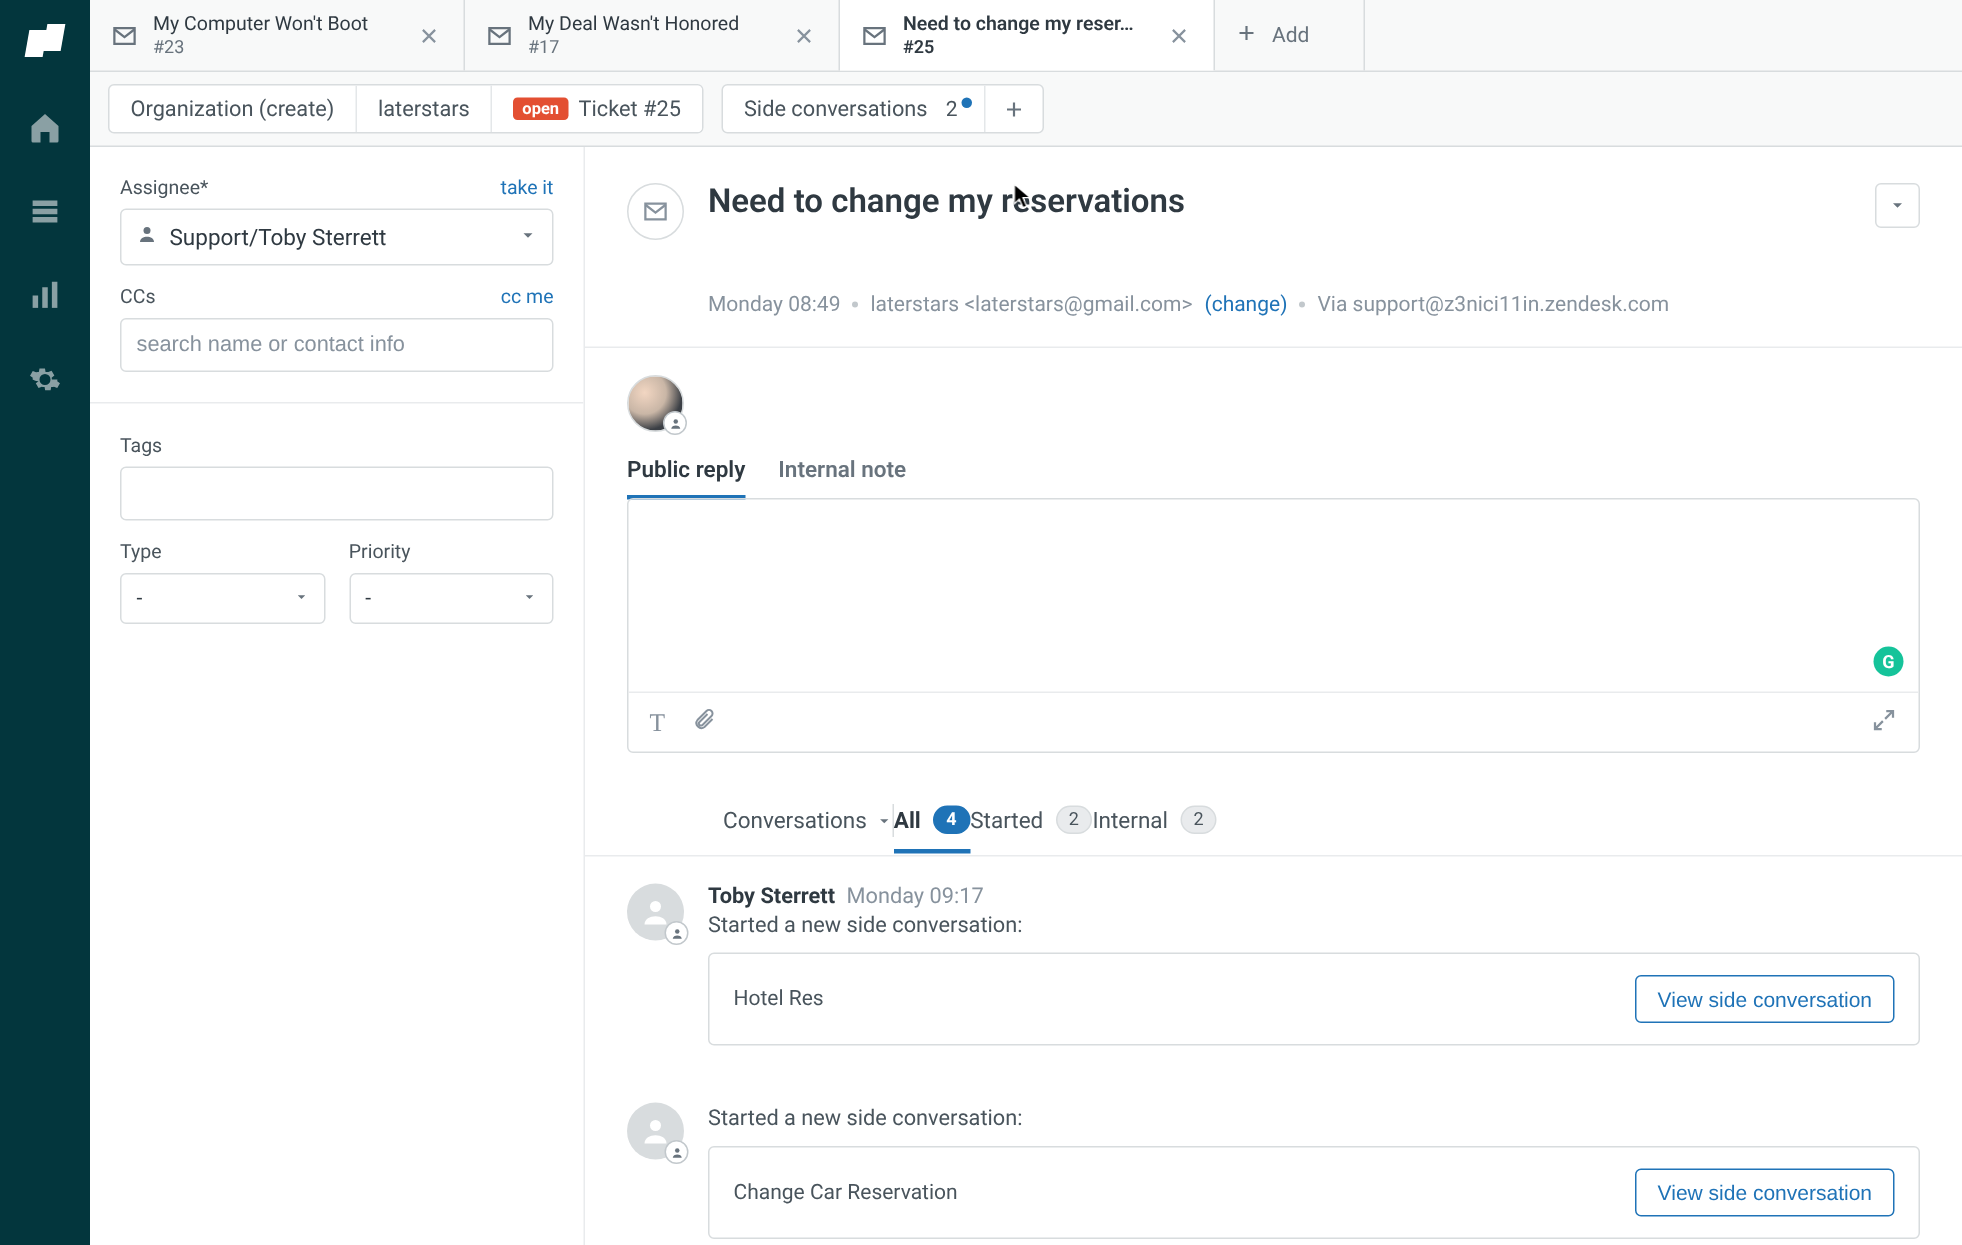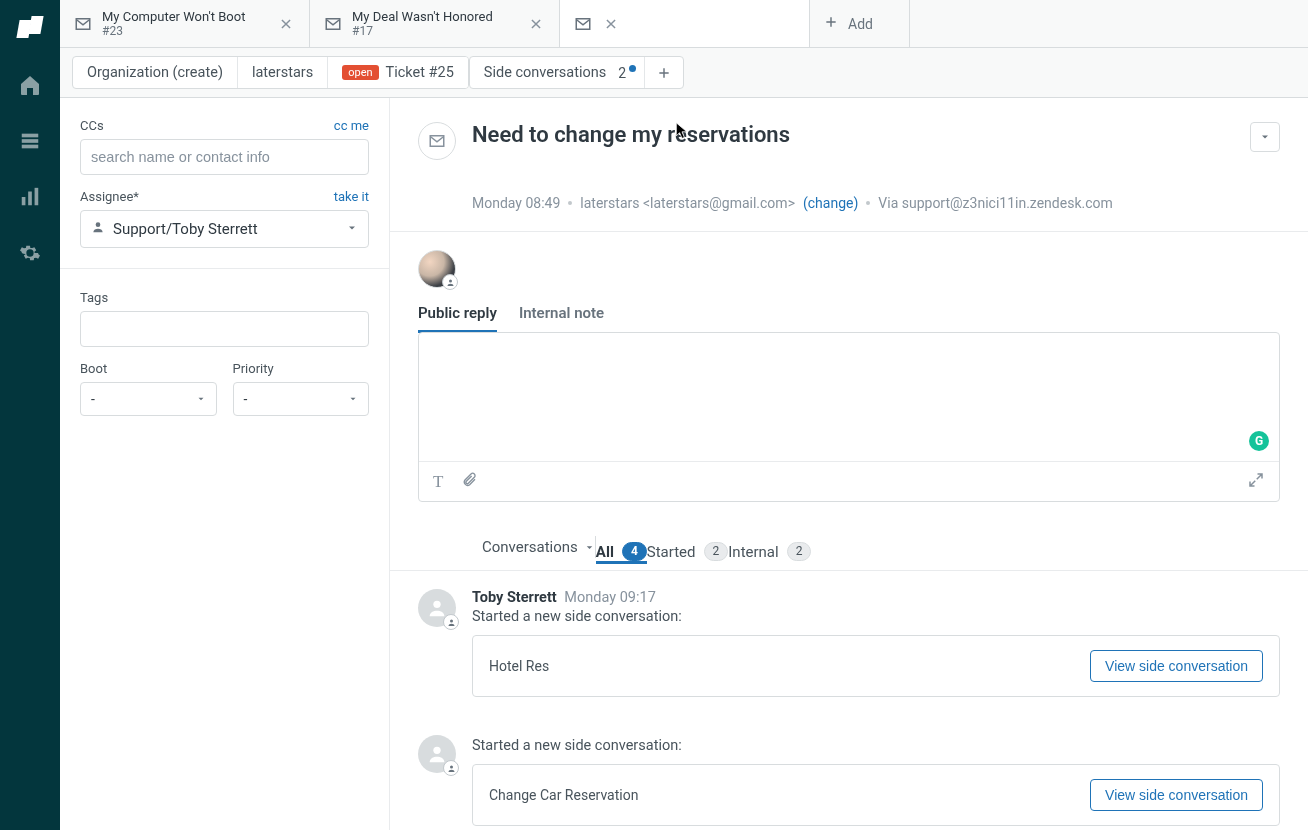--- a/index.html
+++ b/index.html
@@ -84,25 +84,25 @@
     display:flex;
     align-items:center;
     gap:7px;
   }
   .pill:last-child { border-right:none;}
   .pill.ticket { background:#fff;}
   .badge-open {
     background:#e34f32;
     color:#fff;
     font-size:11px;
-    font-weight:400;
+    font-weight:700;
     padding:1px 6px;
     border-radius:3px;
   }
-  .pillgroup.side { margin-left:0;}
+  .pillgroup.side { margin-left:12px;}
   .pill.sideconv { position:relative; padding-right:38px; color:#49545c;}
   .sideconv-count { position:absolute; right:18px; top:50%; transform:translateY(-50%); font-size:14px; color:#49545c;}
   .sideconv-dot { position:absolute; right:8px; top:8px; width:7px; height:7px; border-radius:50%; background:#1f73b7;}
   .pill.plus { color:#68737d; padding:7px 12px;}
   .cursor-img {
     position:absolute;
     left:615px;
     top:74px;
     width:14px;
     height:18px;
@@ -220,21 +220,21 @@
   }
   .reply-toolbar .spacer{flex:1;}
   
   .conv-filters {
     padding: 6px 28px 12px 92px;
     display:flex; align-items:center; 
     border-bottom:1px solid #e9ebed;
   }
   .conv-label { font-size:15px; color:#49545c; display:flex;align-items:center;gap:6px;}
   .vline { width:1px;height:22px;background:#d8dcde;}
-  .conv-tab { font-size:15px; color:#49545c; display:flex;align-items:center;gap:8px; padding-bottom:0; margin-bottom:-12px; cursor:pointer; border-bottom:3px solid transparent;}
+  .conv-tab { font-size:15px; color:#49545c; display:flex;align-items:center;gap:8px; padding-bottom:10px; margin-bottom:-12px; cursor:pointer; border-bottom:3px solid transparent;}
   .conv-tab.active { font-weight:700; color:#2f3941; border-bottom-color:#1f73b7;}
   .count-pill { background:#e9ebed; border:1px solid #d8dcde; color:#49545c; border-radius:10px; padding:0 8px; font-size:12px; line-height:17px;}
   .count-pill.active { background:#1f73b7; border-color:#1f73b7; color:#fff; font-weight:700;}
 
   
   .conv-entry { padding:18px 28px 10px 28px; display:flex; gap:16px;}
   .conv-avatar {
     width:38px;height:38px;border-radius:50%;background:#d8dcde;flex-shrink:0;position:relative;
     display:flex;align-items:center;justify-content:center;color:#fff;
   }
@@ -322,20 +322,24 @@
           </svg>
       </span>
     </div>
     <div class="toptab active">
       <span class="tab-icon">
         <svg viewBox="0 0 24 24" width="18" height="18" fill="currentColor">
             <path d="M3 5h18v14H3z" fill="none" stroke="currentColor" stroke-width="2"></path>
             <path d="M3 6l9 7 9-7" fill="none" stroke="currentColor" stroke-width="2"></path>
           </svg>
       </span>
+      <div class="tab-texts">
+        <div class="tab-title">Need to change my reser…</div>
+        <div class="tab-sub">#25</div>
+      </div>
       <span class="tab-close">
         <svg viewBox="0 0 24 24" width="14" height="14" stroke="currentColor" stroke-width="2.5">
             <path d="M5 5l14 14M19 5L5 19"></path>
           </svg>
       </span>
     </div>
     <div class="toptab add">
       <span>
         <svg viewBox="0 0 24 24" width="14" height="14" stroke="currentColor" stroke-width="2.5">
             <path d="M12 4v16M4 12h16"></path>
@@ -367,28 +371,20 @@
       </div>
     </div>
     <svg class="cursor-img" viewBox="0 0 16 22">
         <path d="M1 1l0 16 4-4 3 7 3-1-3-7 6 0z" fill="#000" stroke="#fff" stroke-width="1"></path>
       </svg>
   </div>
 
   <div class="content-row">
 
     <div class="ticket-side">
-      <div>
-        <div class="field-row">
-          <span class="field-label">CCs</span>
-          <span class="link-action">cc me</span>
-        </div>
-        <input class="input-box" style="margin-top: 6px;" placeholder="search name or contact info">
-      </div>
-
       <div>
         <div class="field-row">
           <span class="field-label">Assignee*</span>
           <span class="link-action">take it</span>
         </div>
         <div class="select-box" style="margin-top:6px;">
           <span class="left">
             <span>
               <svg viewBox="0 0 24 24" width="14" height="14" fill="#68737d">
                   <circle cx="12" cy="8" r="4"></circle>
@@ -398,30 +394,38 @@
             <span>Support/Toby Sterrett</span>
           </span>
           <span class="chev">
             <svg viewBox="0 0 24 24" width="12" height="12" fill="currentColor">
                 <path d="M6 9l6 6 6-6z"></path>
               </svg>
           </span>
         </div>
       </div>
 
+      <div>
+        <div class="field-row">
+          <span class="field-label">CCs</span>
+          <span class="link-action">cc me</span>
+        </div>
+        <input class="input-box" style="margin-top: 6px;" placeholder="search name or contact info">
+      </div>
+
       <div class="divider"></div>
 
       <div>
         <span class="field-label">Tags</span>
         <input class="input-box" style="margin-top: 6px;">
       </div>
 
       <div class="two-col">
         <div>
-          <span class="field-label">Boot</span>
+          <span class="field-label">Type</span>
           <div class="select-box">
             <span>-</span>
             <span class="chev"><svg viewBox="0 0 24 24" width="10" height="10" fill="currentColor">
                   <path d="M6 9l6 6 6-6z"></path>
                 </svg></span>
           </div>
         </div>
         <div>
           <span class="field-label">Priority</span>
           <div class="select-box">

